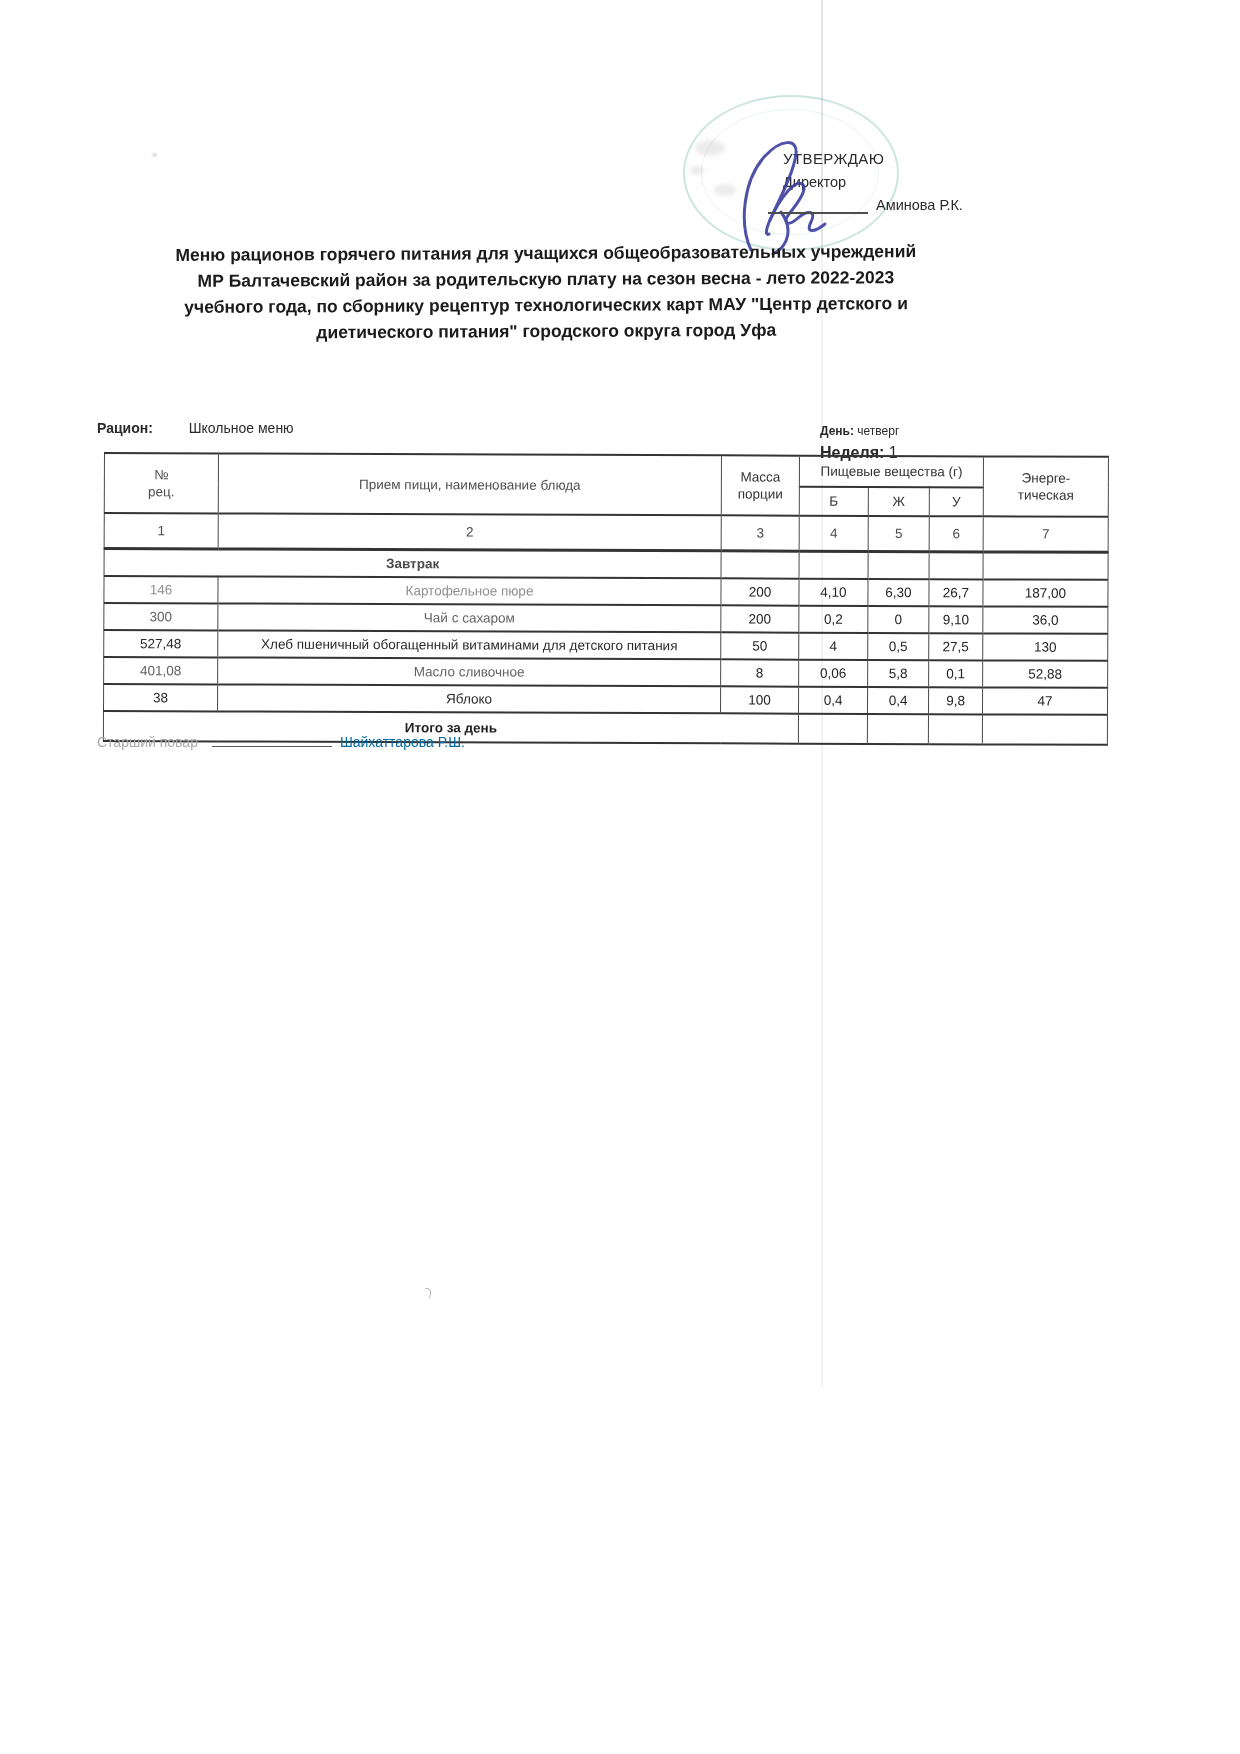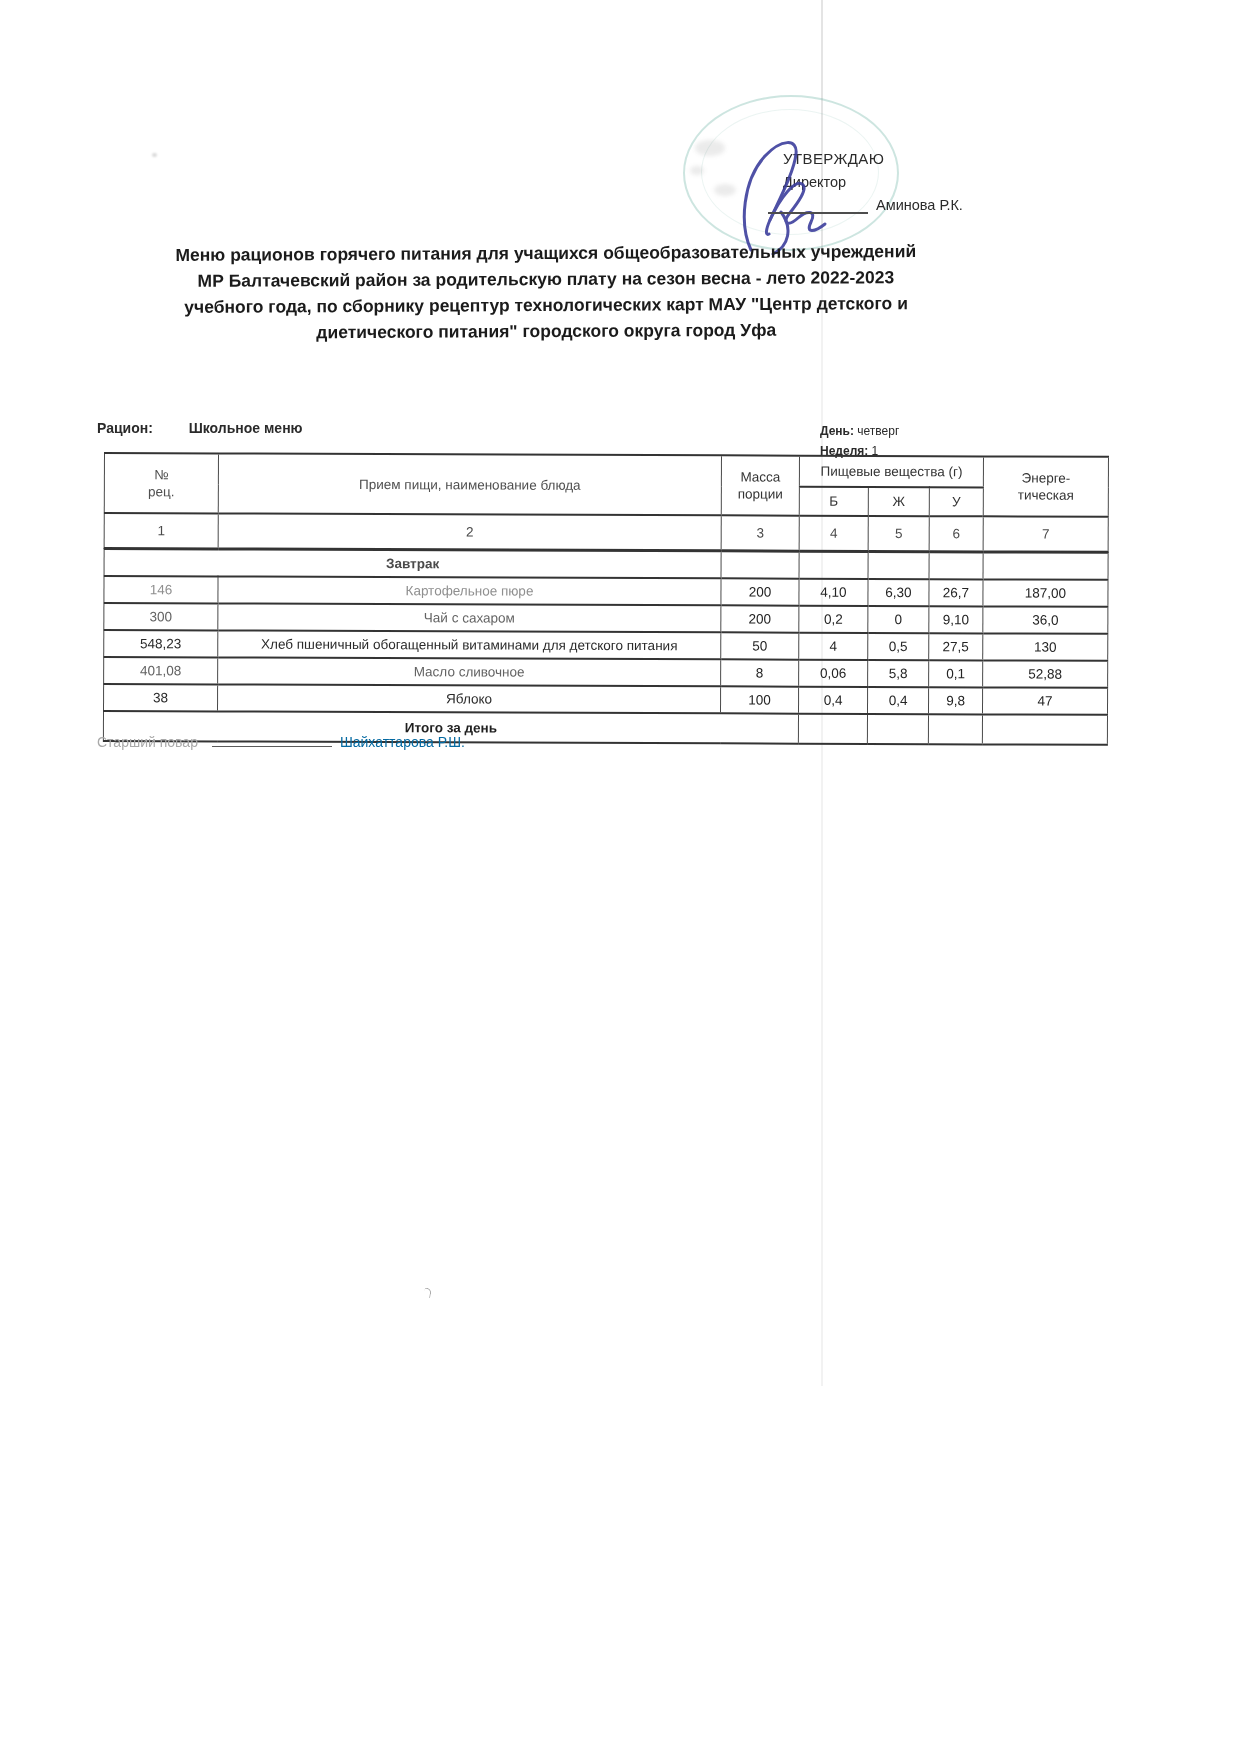--- a/index.html
+++ b/index.html
@@ -31,24 +31,24 @@
   .approver-name{position:absolute;left:876px;top:197px;font-size:14.5px;color:#2b2b2b;}
   
   .title-block{
     position:absolute;left:86px;top:240px;width:920px;
     text-align:center;font-weight:700;font-size:17.5px;line-height:26px;color:#1b1b1b;
     transform:rotate(-0.3deg);
   }
   
   .meta-ration{position:absolute;left:97px;top:420px;font-size:14px;color:#2a2a2a;font-weight:700;}
   .meta-day{position:absolute;left:820px;top:424px;font-size:12px;color:#2a2a2a;}
-  .meta-week{position:absolute;left:820px;top:444px;font-size:12px;color:#2a2a2a;}
+  .meta-week{position:absolute;left:820px;top:444px;font-size:16px;color:#2a2a2a;}
   .meta-label{font-weight:700;}
   .meta-value{font-weight:400;}
-  .meta-value-bold{font-weight:700;padding-left:32px;}
+  .meta-value-bold{font-weight:400;padding-left:32px;}
   
   .table-zone{position:absolute;left:104px;top:452px;width:1004px;height:290px;transform:rotate(0.22deg);transform-origin:0 0;}
   table.grid{border-collapse:collapse;table-layout:fixed;width:1004px;position:absolute;left:0;}
   table.grid td{
     border-left:1.5px solid #4a4a4a;border-right:1.5px solid #4a4a4a;
     border-top:2px solid #343434;border-bottom:2px solid #343434;
     font-size:13.5px;text-align:center;vertical-align:middle;padding:1px 2px;
     overflow:hidden;white-space:nowrap;
   }
   .tbl-header{top:0;}
@@ -199,21 +199,21 @@
       <tr class="brow">
         <td class="t-med">300</td>
         <td class="name-cell t-med">Чай с сахаром</td>
         <td class="val">200</td>
         <td class="val">0,2</td>
         <td class="val">0</td>
         <td class="val">9,10</td>
         <td class="val">36,0</td>
       </tr>
       <tr class="brow">
-        <td class="t-dark">548,23</td>
+        <td class="t-dark">527,48</td>
         <td class="name-cell t-dark">Хлеб пшеничный обогащенный витаминами для детского питания</td>
         <td class="val">50</td>
         <td class="val">4</td>
         <td class="val">0,5</td>
         <td class="val">27,5</td>
         <td class="val">130</td>
       </tr>
       <tr class="brow">
         <td class="t-med">401,08</td>
         <td class="name-cell t-med">Масло сливочное</td>

